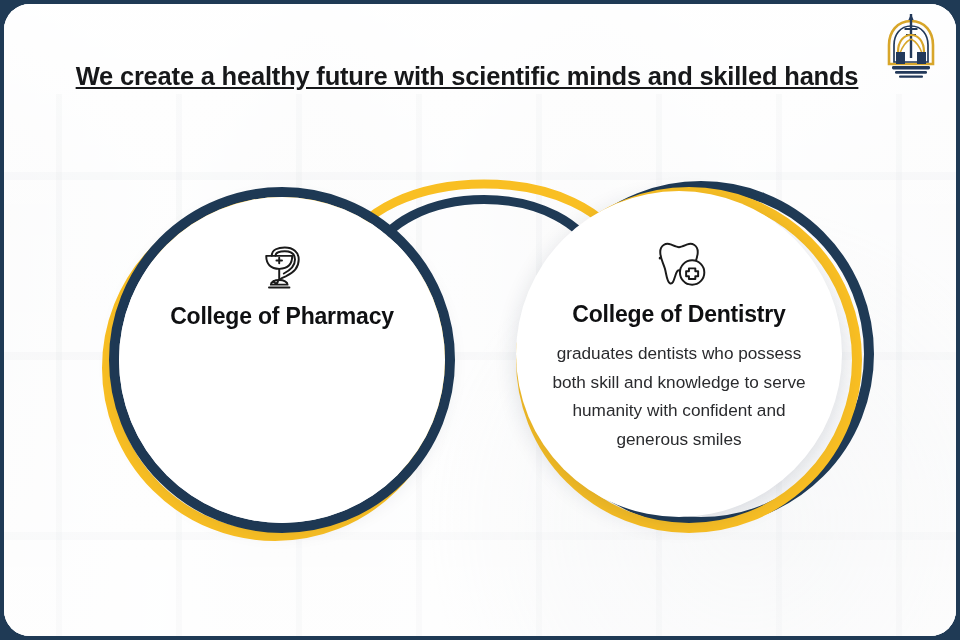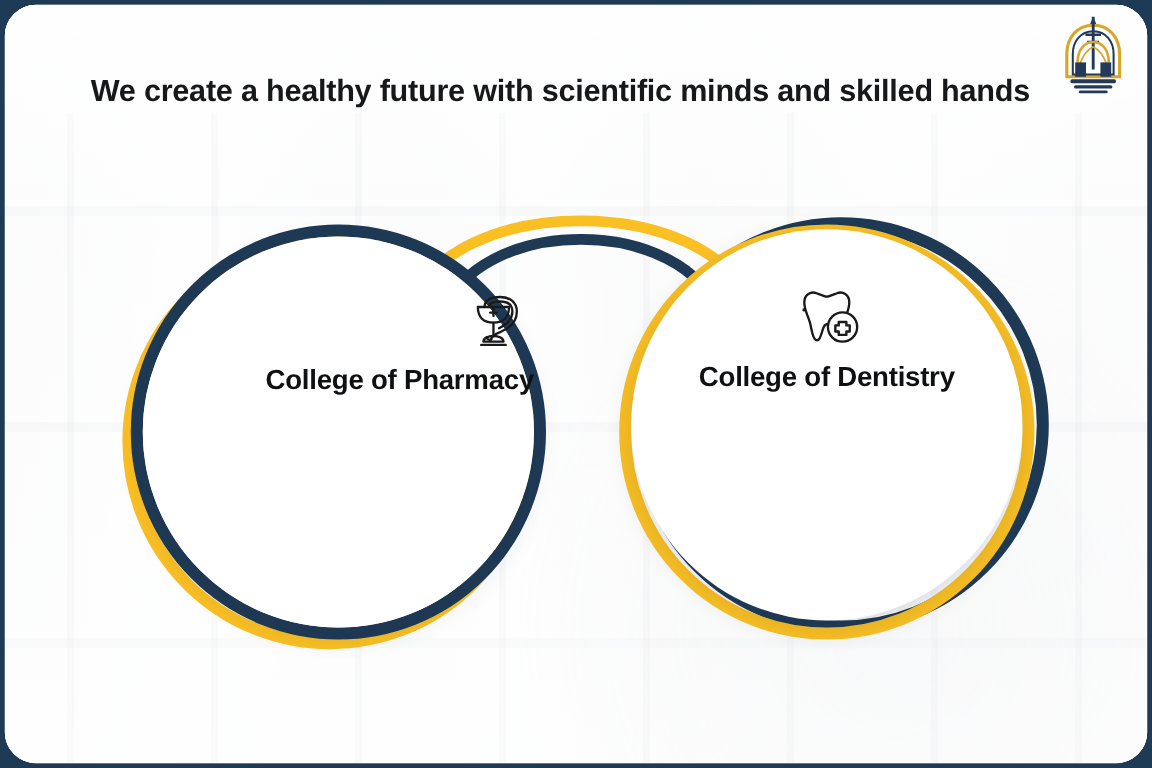--- a/index.html
+++ b/index.html
@@ -74,20 +74,21 @@
   #headline {
     position: absolute;
     left: 0; right: 0; top: 58px;
     text-align: center;
     padding-right: 26px;
     font-size: 25.5px;
     font-weight: bold;
     color: #17181a;
     letter-spacing: -0.2px;
     white-space: nowrap;
+    text-decoration: underline;
   }
 
   
   #logo {
     position: absolute;
     right: 14px; top: 8px;
     width: 62px; height: 68px;
   }
 
   
@@ -109,27 +110,27 @@
     box-shadow: 0 6px 22px rgba(30,45,70,.14);
     display: flex;
     flex-direction: column;
     align-items: center;
   }
 
   
   #pharmacy-node { left: 98px; top: 183px; width: 366px; height: 366px; }
   #pharmacy-node .ring-gold { left: 0px;  top: 8px;  width: 346px; height: 346px; }
   #pharmacy-node .ring-navy { left: 7px;  top: 0px;  width: 346px; height: 346px; }
-  #pharmacy-node .disc      { left: 17px; top: 10px; width: 326px; height: 326px; align-items: flex-end; }
+  #pharmacy-node .disc      { left: 17px; top: 10px; width: 326px; height: 326px; }
 
   
   #dentistry-node { left: 508px; top: 167px; width: 366px; height: 366px; }
   #dentistry-node .ring-navy { left: 16px; top: 10px; width: 346px; height: 346px; }
   #dentistry-node .ring-gold { left: 4px;  top: 16px; width: 346px; height: 346px; }
-  #dentistry-node .disc      { left: 14px; top: 20px; width: 326px; height: 326px; }
+  #dentistry-node .disc      { left: 4px; top: 20px; width: 326px; height: 326px; }
 
   .card-icon {
     margin-top: 42px;
     width: 62px; height: 56px;
     display: flex; align-items: center; justify-content: center;
   }
   #dentistry-node .card-icon { margin-top: 46px; }
 
   .card-title {
     margin-top: 8px;
@@ -250,17 +251,18 @@
 
             <circle cx="46" cy="34" r="13" fill="#ffffff"></circle>
             <circle cx="46" cy="34" r="13" fill="none" stroke="#1a1a1a" stroke-width="2.1"></circle>
 
             <path d="M42.6 29.6 H49.4 V32.6 H52.4 V38 H49.4 V41 H42.6 V38 H39.6 V32.6 H42.6 Z" fill="none" stroke="#1a1a1a" stroke-width="2.1" stroke-linejoin="round"></path>
           </svg>
         </div>
 
         <div class="card-title">College of Dentistry</div>
 
+        <div class="card-body">graduates dentists who possess both skill and knowledge to serve humanity with confident and generous smiles</div>
       </div>
     </div>
 
   </div>
 </div>
 
 </body></html>

